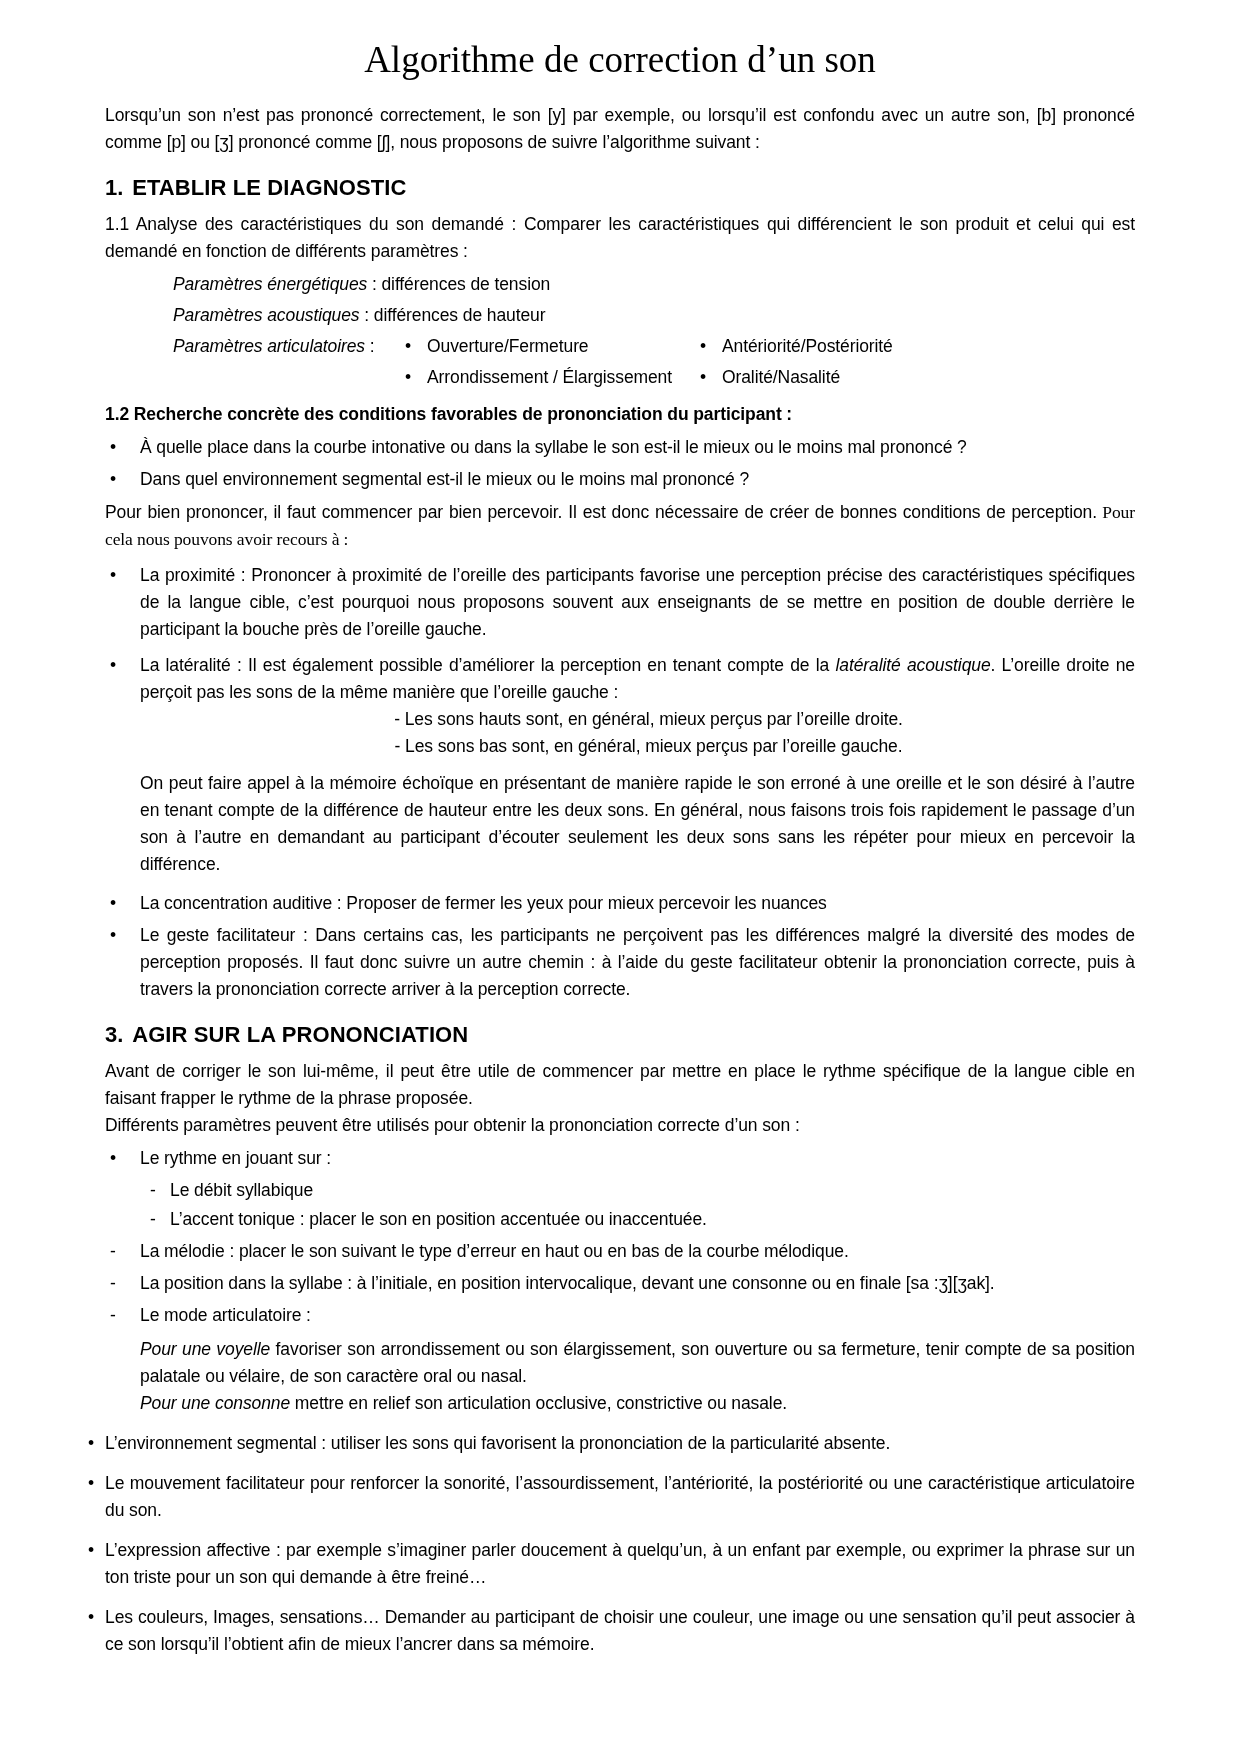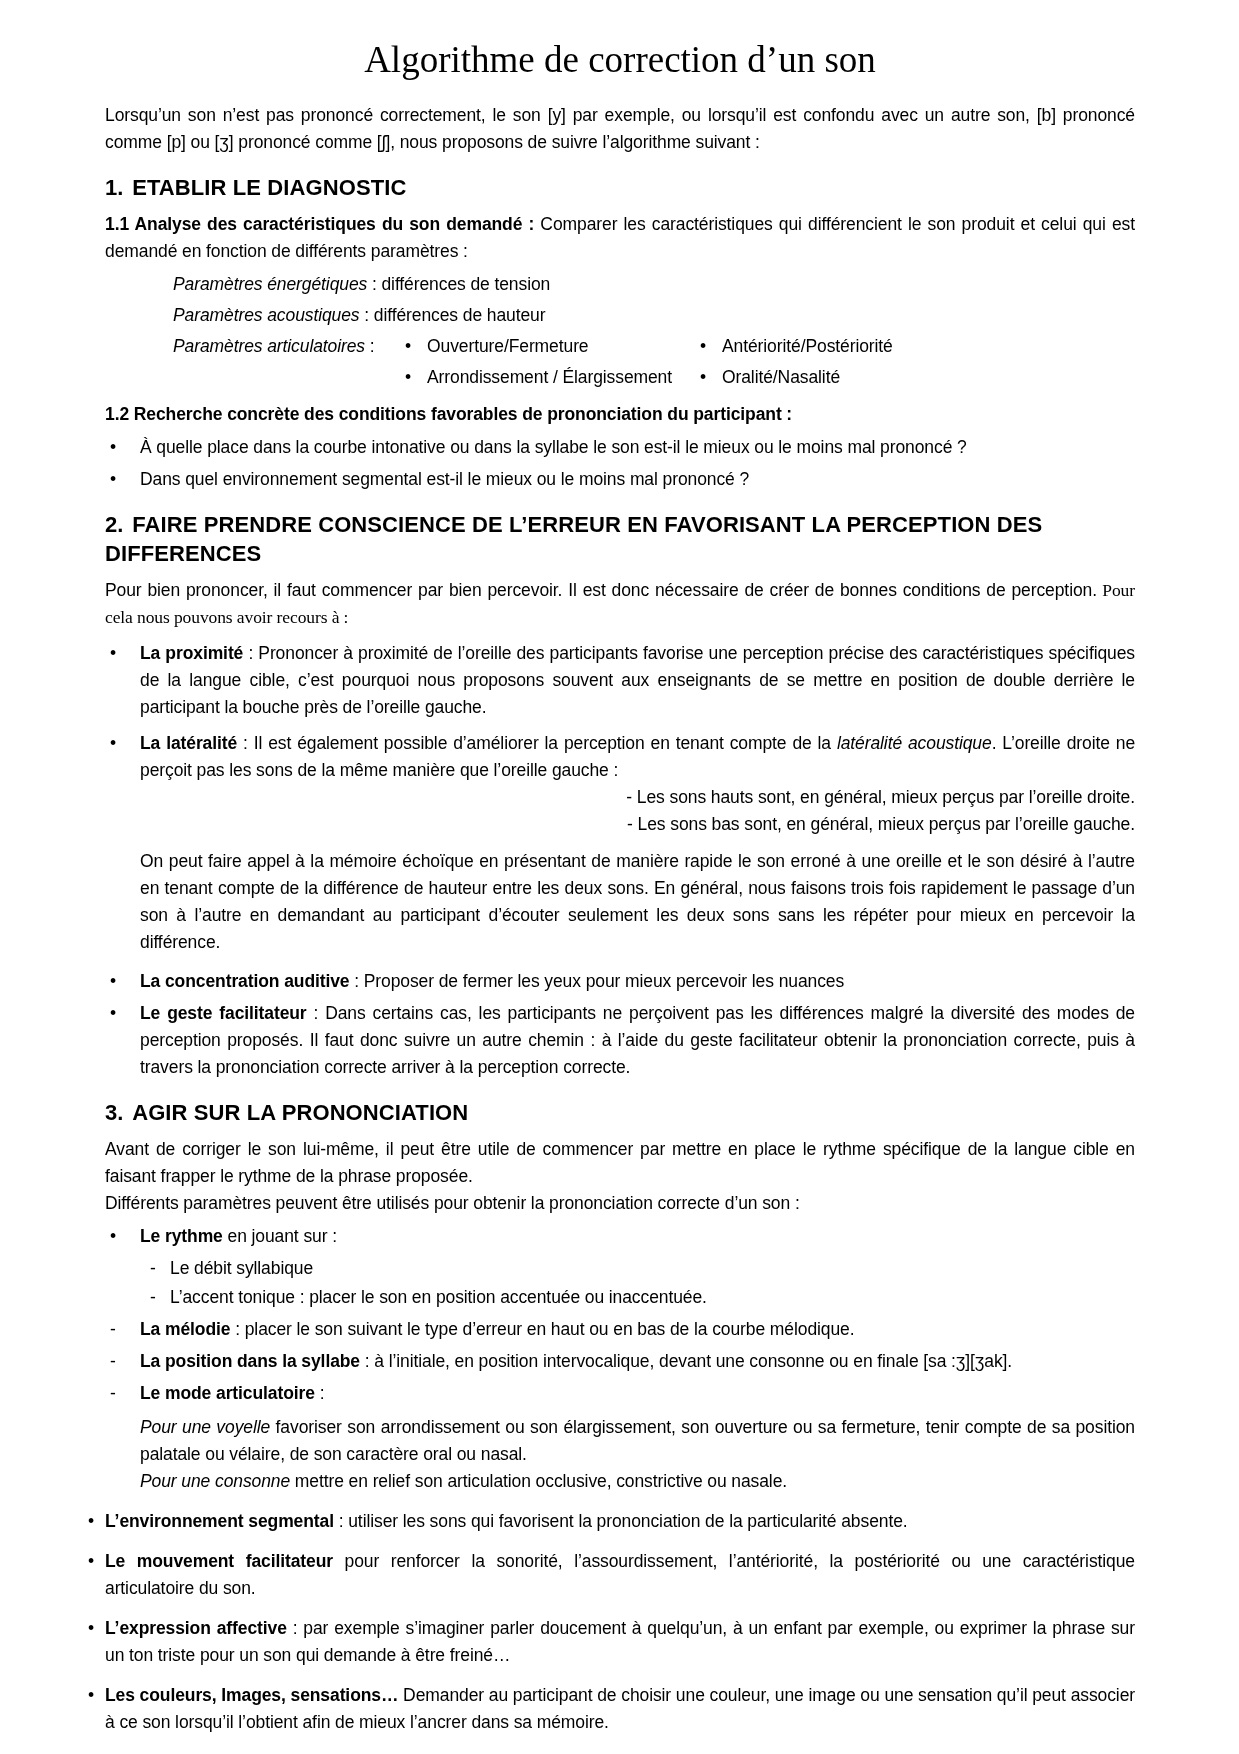--- a/index.html
+++ b/index.html
@@ -8,38 +8,38 @@
     box-sizing:border-box;padding:34px 104px 0 105px;overflow:hidden;
     font-family:"Liberation Sans",sans-serif;font-size:17.5px;line-height:27px;
     letter-spacing:-0.1px;
   }
   .title{
     font-family:"Liberation Serif",serif;font-weight:400;font-size:37px;
     line-height:44px;text-align:center;margin:4px 0 20px;letter-spacing:0px;
   }
   p.body{margin:6px 0;}
   .just{text-align:justify;}
-  b{font-weight:700;}
+  b{font-weight:400;}
   i{}
   .serif{font-family:"Liberation Serif",serif;}
   .sec-head{margin:18px 0 8px;}
   .sec-num{font-size:22px;font-weight:700;margin-right:9px;}
   .sec-title{font-size:22px;font-weight:700;letter-spacing:0.1px;}
   .param{margin:4px 0 4px 68px;}
   .artic{display:flex;margin:4px 0 4px 68px;}
   .artic .lbl{flex:0 0 232px;}
   .artic .c1{flex:0 0 295px;display:flex;}
   .artic .c2{flex:1;display:flex;}
   .artic .mk{flex:0 0 22px;text-align:left;}
   .lead12{margin:10px 0 6px;font-weight:700;}
   .bullet{display:flex;margin:9px 0 9px 5px;}
   .bullet > .mk{flex:0 0 30px;}
   .bullet > .bt{flex:1;}
   .bullet.tight{margin:5px 0 5px 5px;}
-  .subdash{margin-left:22px;text-align:right;}
+  .subdash{margin-left:22px;text-align:center;}
   .echo{margin:10px 0 12px 35px;text-align:justify;}
   .dashsub{display:flex;margin:2px 0 2px 45px;}
   .dashsub .mk2{flex:0 0 20px;}
   .mode-par{margin:7px 0 7px 35px;text-align:justify;}
   .outer{display:flex;margin:13px 0 13px -17px;}
   .outer > .mk{flex:0 0 17px;}
   .outer > .bt{flex:1;text-align:justify;}
   .closing{margin-top:12px;text-align:justify;}
 </style>
 </head>
@@ -92,23 +92,20 @@
 
   <div class="bullet tight">
     <span class="mk">•</span>
     <span class="bt">À quelle place dans la courbe intonative ou dans la syllabe le son est-il le mieux ou le moins mal prononcé ?</span>
   </div>
   <div class="bullet tight">
     <span class="mk">•</span>
     <span class="bt">Dans quel environnement segmental est-il le mieux ou le moins mal prononcé ?</span>
   </div>
 
-  <div class="sec-head">
-    <span class="sec-num">2.</span><span class="sec-title">FAIRE PRENDRE CONSCIENCE DE L’ERREUR EN FAVORISANT LA PERCEPTION DES DIFFERENCES</span>
-  </div>
 
   <p class="body just">
     <span>Pour bien prononcer, il faut commencer par bien percevoir. Il est donc nécessaire de créer de bonnes conditions de perception.</span><span class="serif"> Pour cela nous pouvons avoir recours à :</span>
   </p>
 
   <div class="bullet">
     <span class="mk">•</span>
     <div class="bt just">
       <b>La proximité</b><span> : Prononcer à proximité de l’oreille des participants favorise une perception précise des caractéristiques spécifiques de la langue cible, c’est pourquoi nous proposons souvent aux enseignants de se mettre en position de double derrière le participant la bouche près de l’oreille gauche.</span>
     </div>

